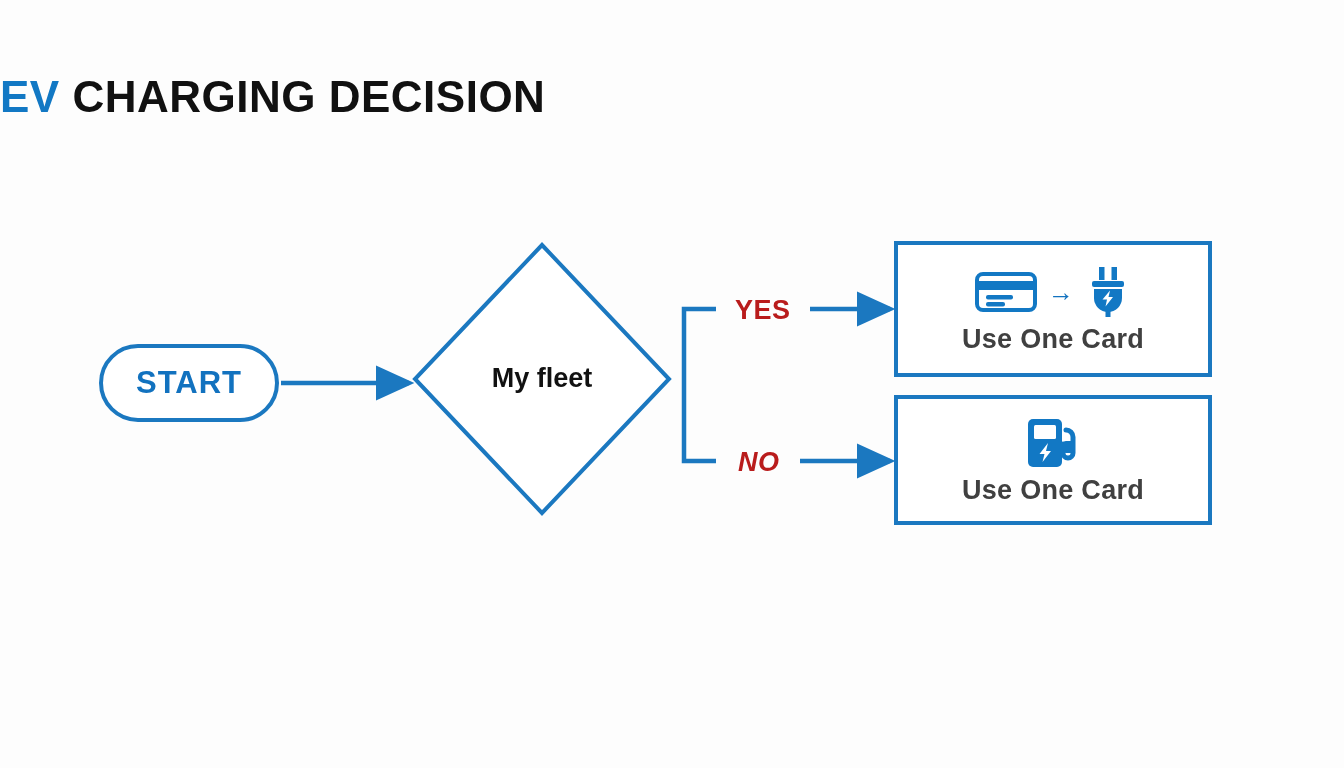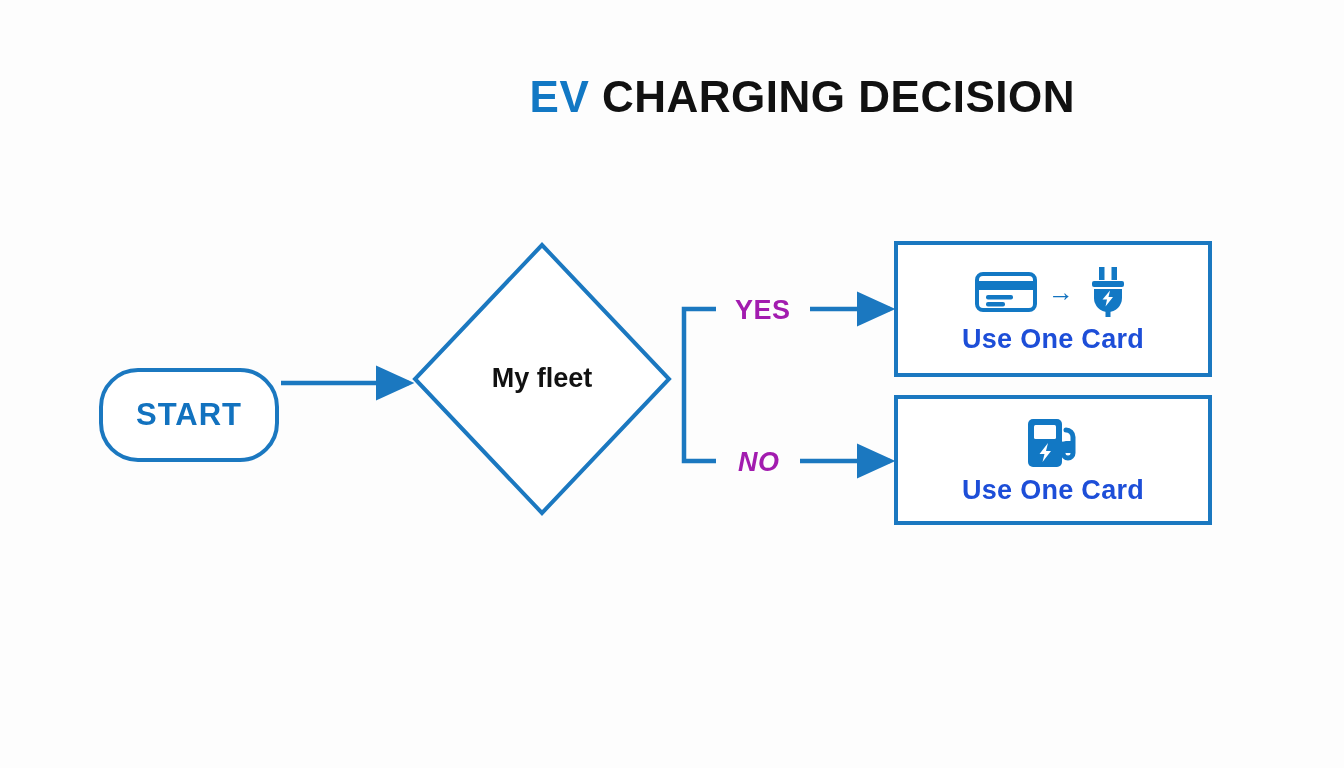--- a/index.html
+++ b/index.html
@@ -19,21 +19,21 @@
     height: 768px;
     background: #fdfdfd;
   }
 
   
   #title {
     position: absolute;
     left: 0;
     top: 72px;
     width: 1075px;
-    text-align: right;
+    text-align: left;
     font-size: 44px;
     font-weight: bold;
     letter-spacing: 0.5px;
     color: #111111;
     white-space: nowrap;
   }
   #title .accent { color: #1278C4; }
 
   
   #wires {
@@ -43,29 +43,28 @@
     width: 1344px;
     height: 768px;
   }
 
   
   #start-node {
     position: absolute;
     left: 99px;
     top: 344px;
     width: 180px;
-    height: 94px;
+    height: 78px;
     box-sizing: border-box;
     border: 4px solid #1B78C0;
     border-radius: 39px;
     background: #ffffff;
     display: flex;
     align-items: center;
     justify-content: center;
-    margin-top: 24px;
   }
   #start-label {
     font-size: 31px;
     font-weight: bold;
     color: #1272BF;
     letter-spacing: 1px;
   }
 
   
   #decision-node {
@@ -89,21 +88,21 @@
     color: #111111;
     line-height: 1.32;
     text-align: center;
   }
 
   
   .branch-label {
     position: absolute;
     font-size: 27px;
     font-weight: bold;
-    color: #a21caf;
+    color: #b91c1c;
     letter-spacing: 0.5px;
   }
   #yes-label { left: 735px; top: 295px; }
   #no-label  { left: 738px; top: 447px; font-style: italic; }
 
   
   .result-box {
     position: absolute;
     box-sizing: border-box;
     border: 4px solid #1B78C0;
@@ -119,21 +118,21 @@
   .result-icons {
     display: flex;
     align-items: center;
     justify-content: center;
     height: 56px;
     margin-bottom: 4px;
   }
   .result-label {
     font-size: 27px;
     font-weight: bold;
-    color: #1d4ed8;
+    color: #404040;
     letter-spacing: 0.3px;
   }
   .icon-arrow {
     font-size: 26px;
     font-weight: bold;
     color: #1272BF;
     margin: 0 11px;
     line-height: 1;
   }
 </style>

